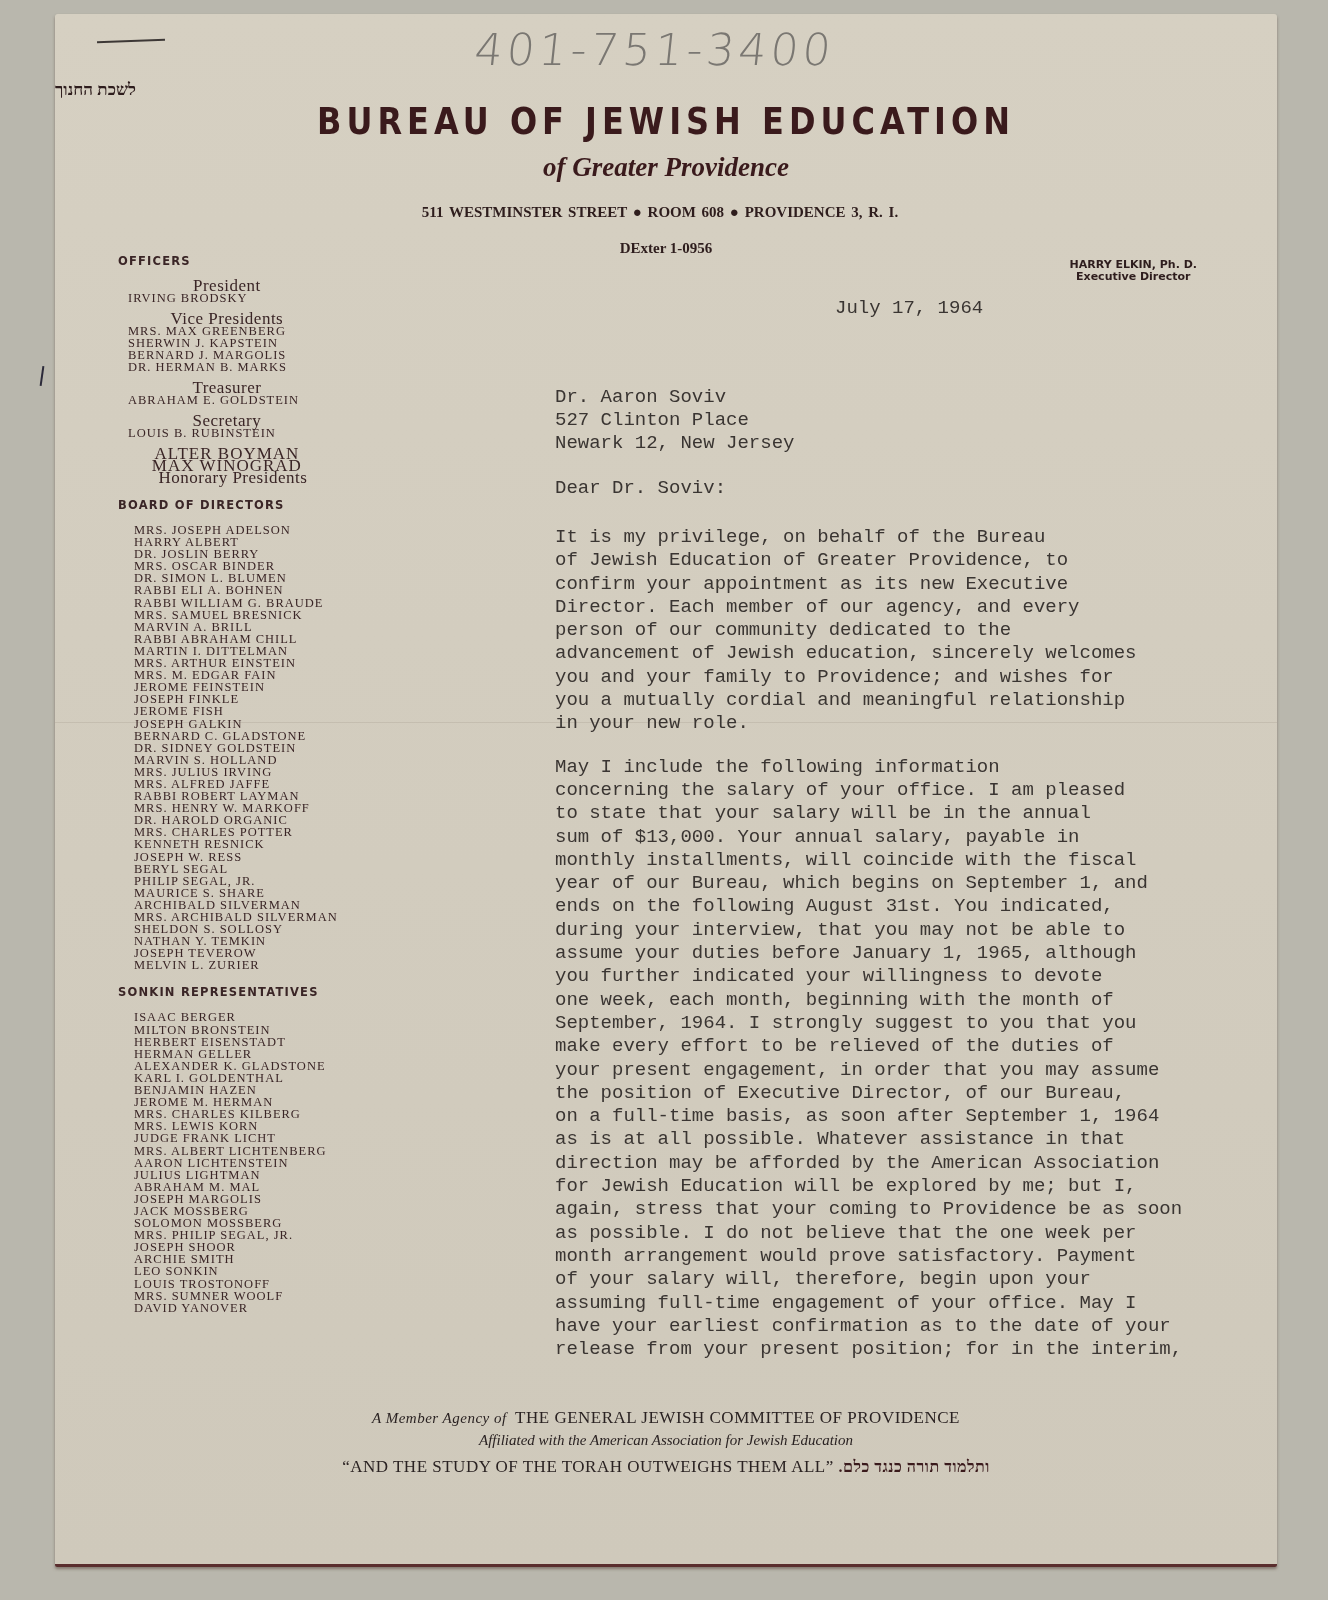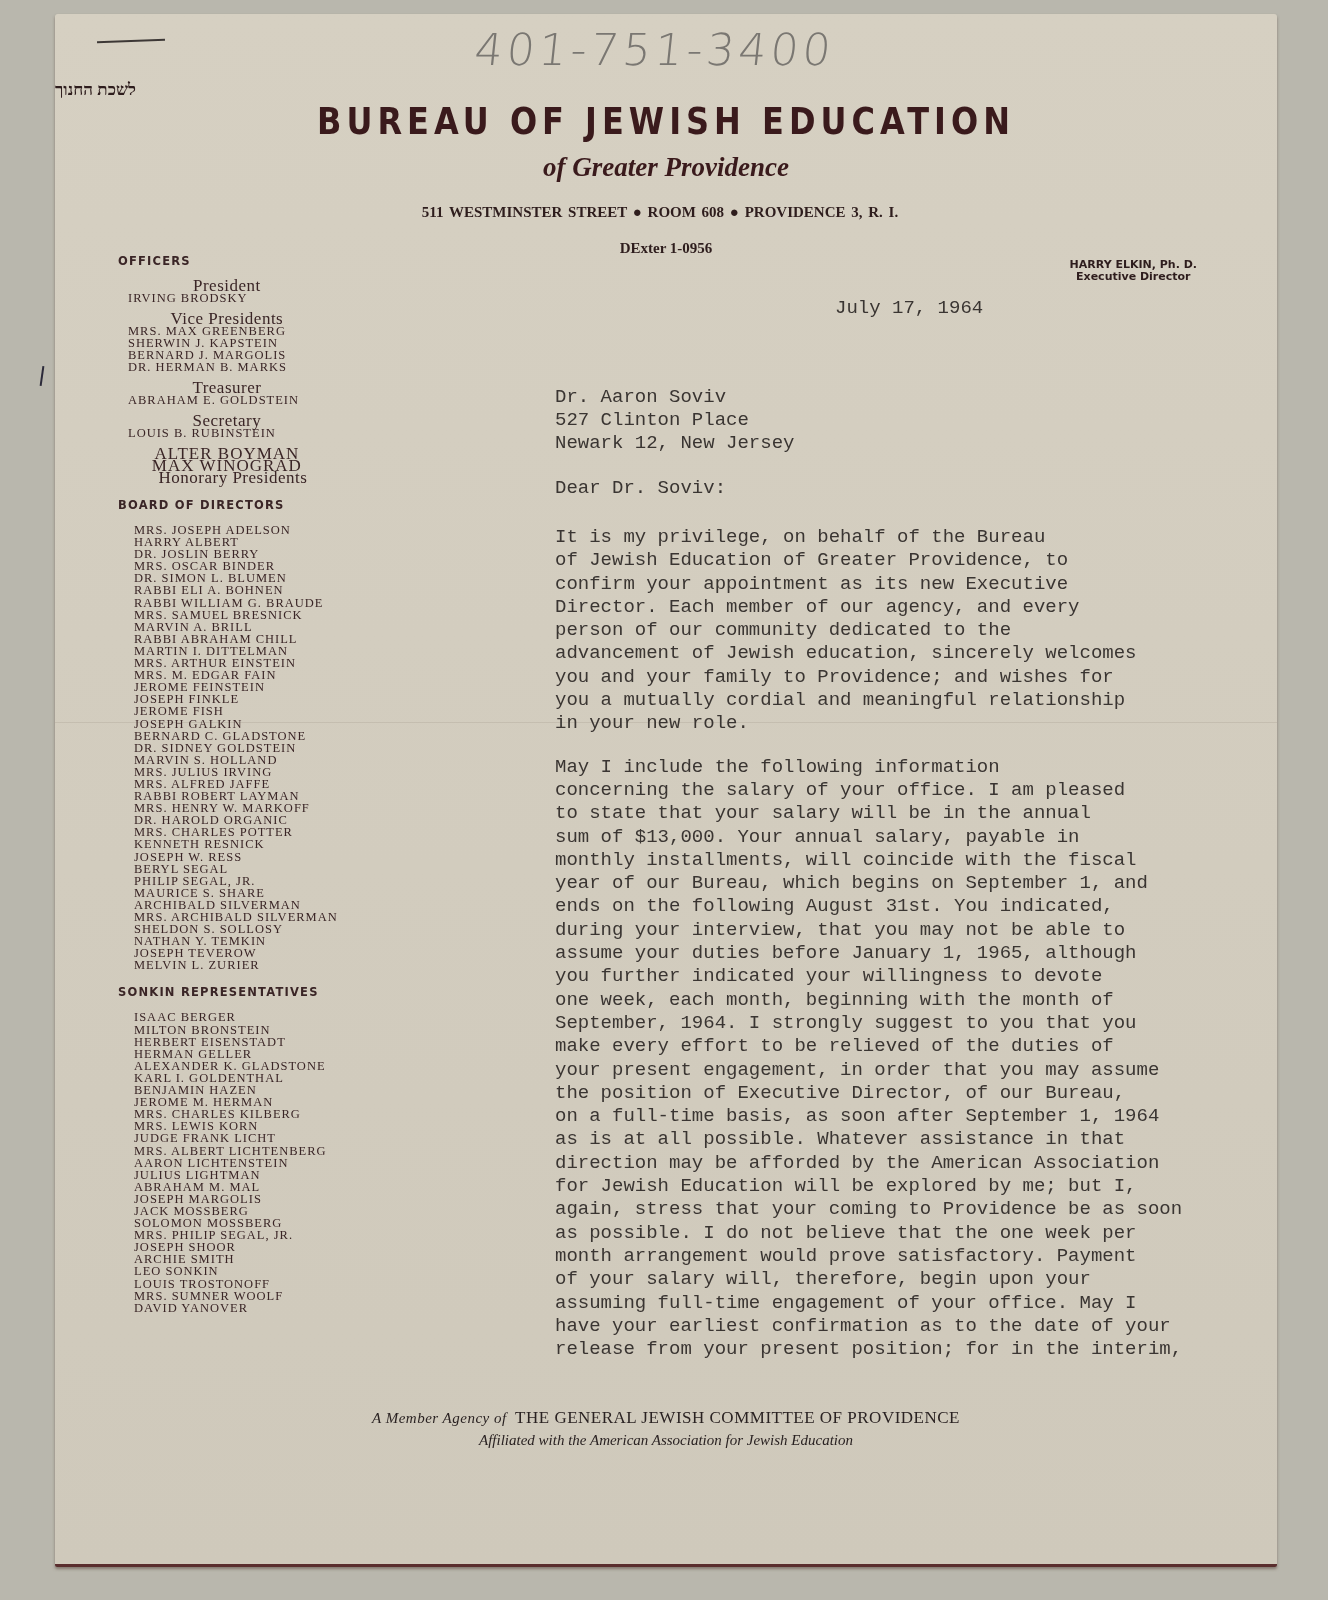--- a/index.html
+++ b/index.html
@@ -215,14 +215,18 @@
 have your earliest confirmation as to the date of your
 release from your present position; for in the interim,</div>
   </div>
 
   <div class="footer">
     <div class="f1">
       <i>A Member Agency of</i>
       <span>THE GENERAL JEWISH COMMITTEE OF PROVIDENCE</span>
     </div>
     <div class="f2">Affiliated with the American Association for Jewish Education</div>
+    <div class="f3">
+      <span>“AND THE STUDY OF THE TORAH OUTWEIGHS THEM ALL”</span>
+      <span class="heb">ותלמוד תורה כנגד כלם.</span>
+    </div>
   </div>
 </div>
 
 </body></html>

